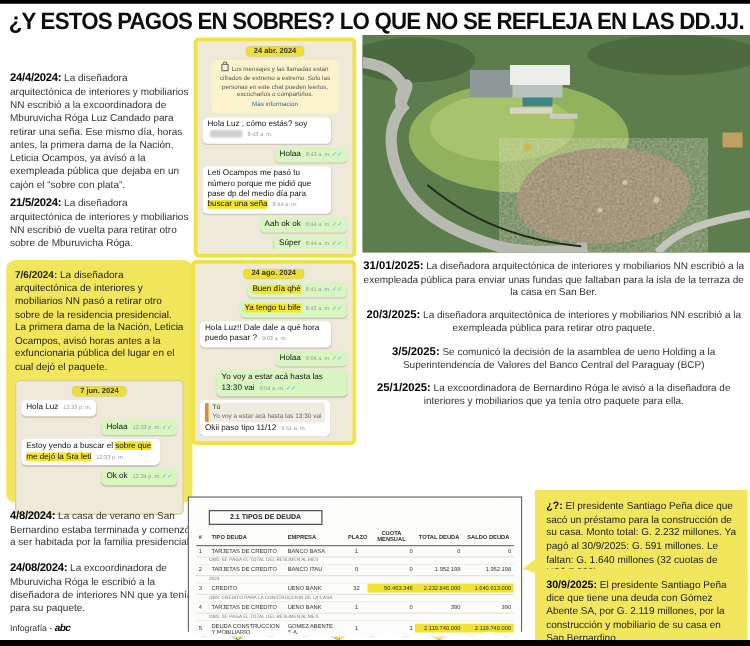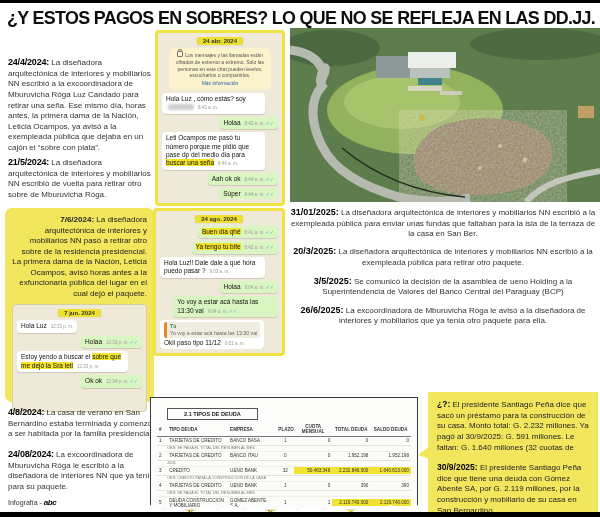--- a/index.html
+++ b/index.html
@@ -86,21 +86,21 @@
   <div class="entry" style="left:8px;top:57px;width:146px">
     <b>24/4/2024:</b>
     <span>La diseñadora arquitectónica de interiores y mobiliarios NN escribió a la excoordinadora de Mburuvicha Róga Luz Candado para retirar una seña. Ese mismo día, horas antes, la primera dama de la Nación, Leticia Ocampos, ya avisó a la exempleada pública que dejaba en un cajón el “sobre con plata”.</span>
   </div>
   <div class="entry" style="left:8px;top:157px;width:146px">
     <b>21/5/2024:</b>
     <span>La diseñadora arquitectónica de interiores y mobiliarios NN escribió de vuelta para retirar otro sobre de Mburuvicha Róga.</span>
   </div>
 
   <div class="ypanel" style="left:5px;top:208px;width:149px;height:194px">
-    <div style="font-size:8px;line-height:1.32;color:#222;text-align:right;">
+    <div style="font-size:8px;line-height:1.32;color:#222;">
       <b>7/6/2024:</b>
       <span>La diseñadora arquitectónica de interiores y mobiliarios NN pasó a retirar otro sobre de la residencia presidencial. La primera dama de la Nación, Leticia Ocampos, avisó horas antes a la exfuncionaria pública del lugar en el cual dejó el paquete.</span>
     </div>
     <div class="chatpanel" style="position:relative;left:0;margin-top:5px;width:135px;height:108px;border-width:1px;border-color:#d8cf9e;">
       <div class="chat-inner">
         <div class="chip">7 jun. 2024</div>
         <div class="mrow in">
             <div class="bub"><span>Hola Luz</span><span class="time">12:33 p. m.</span></div>
           </div>
         <div class="mrow out">
@@ -218,21 +218,21 @@
       <circle cx="210" cy="118" r="2" fill="#cfc3a4"></circle>
       <circle cx="190" cy="140" r="2" fill="#cfc3a4"></circle>
       <circle cx="235" cy="132" r="2.4" fill="#cfc3a4"></circle>
     </svg>
   </div>
 
   <div class="rtl">
     <div class="rentry"><b>31/01/2025:</b> <span>La diseñadora arquitectónica de interiores y mobiliarios NN escribió a la exempleada pública para enviar unas fundas que faltaban para la isla de la terraza de la casa en San Ber.</span></div>
     <div class="rentry"><b>20/3/2025:</b> <span>La diseñadora arquitectónica de interiores y mobiliarios NN escribió a la exempleada pública para retirar otro paquete.</span></div>
     <div class="rentry"><b>3/5/2025:</b> <span>Se comunicó la decisión de la asamblea de ueno Holding a la Superintendencia de Valores del Banco Central del Paraguay (BCP)</span></div>
-    <div class="rentry"><b>26/6/2025:</b> <span>La excoordinadora de Mburuvicha Róga le avisó a la diseñadora de interiores y mobiliarios que ya tenía otro paquete para ella.</span></div>
+    <div class="rentry"><b>25/1/2025:</b> <span>La excoordinadora de Bernardino Róga le avisó a la diseñadora de interiores y mobiliarios que ya tenía otro paquete para ella.</span></div>
   </div>
 
   <div class="ybox bubble-note" style="left:428px;top:392px;width:170px;">
     <b>¿?:</b>
     <span>El presidente Santiago Peña dice que sacó un préstamo para la construcción de su casa. Monto total: G. 2.232 millones. Ya pagó al 30/9/2025: G. 591 millones. Le faltan: G. 1.640 millones (32 cuotas de US$ 7.220)</span>
   </div>
   <div class="ybox" style="left:428px;top:455px;width:170px;">
     <b>30/9/2025:</b>
     <span>El presidente Santiago Peña dice que tiene una deuda con Gómez Abente SA, por G. 2.119 millones, por la construcción y mobiliario de su casa en San Bernardino.</span>
   </div>

